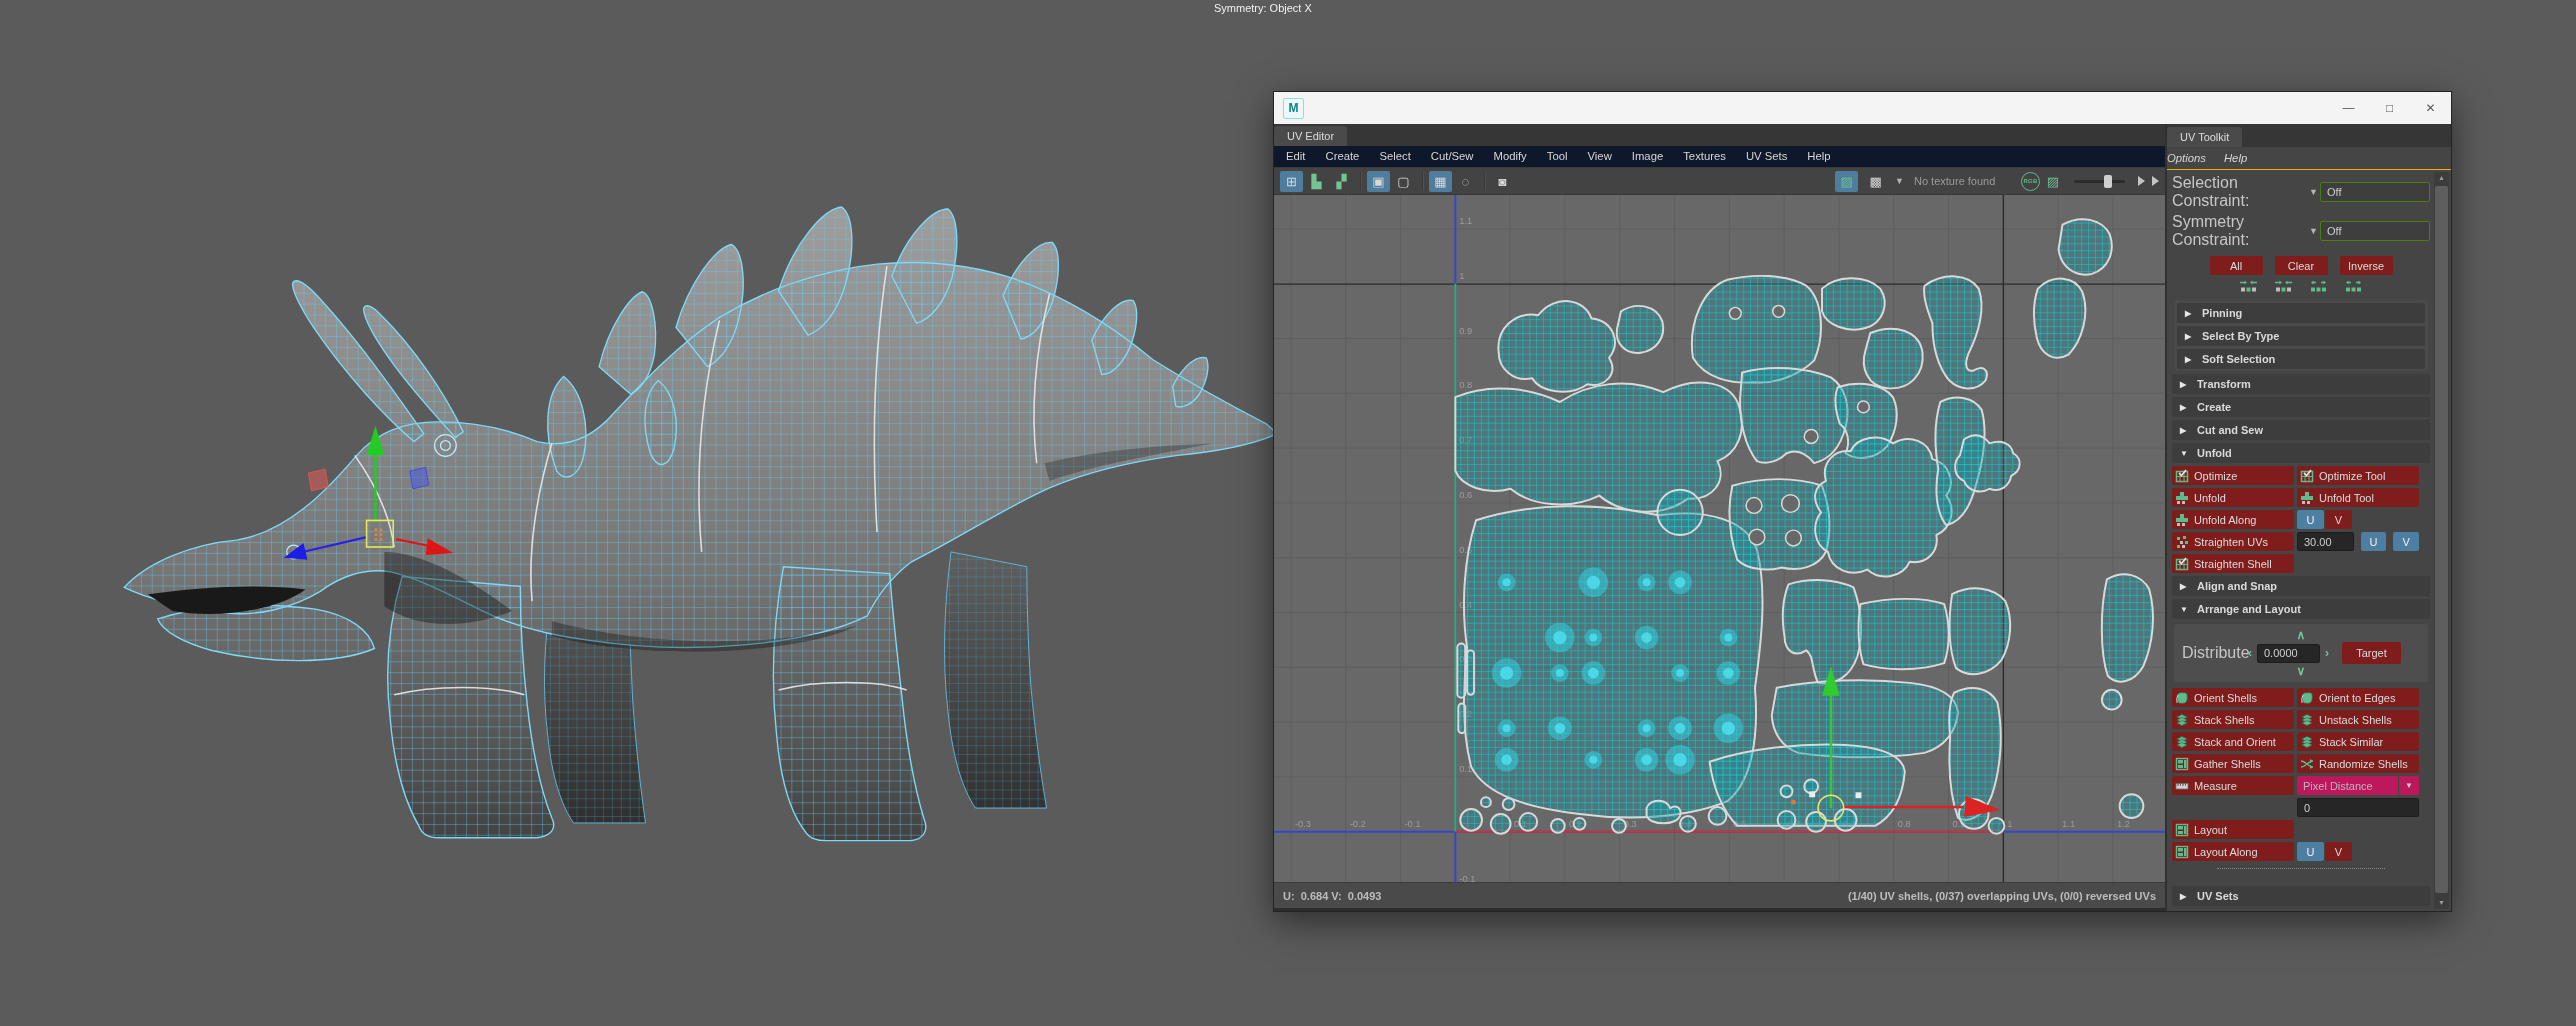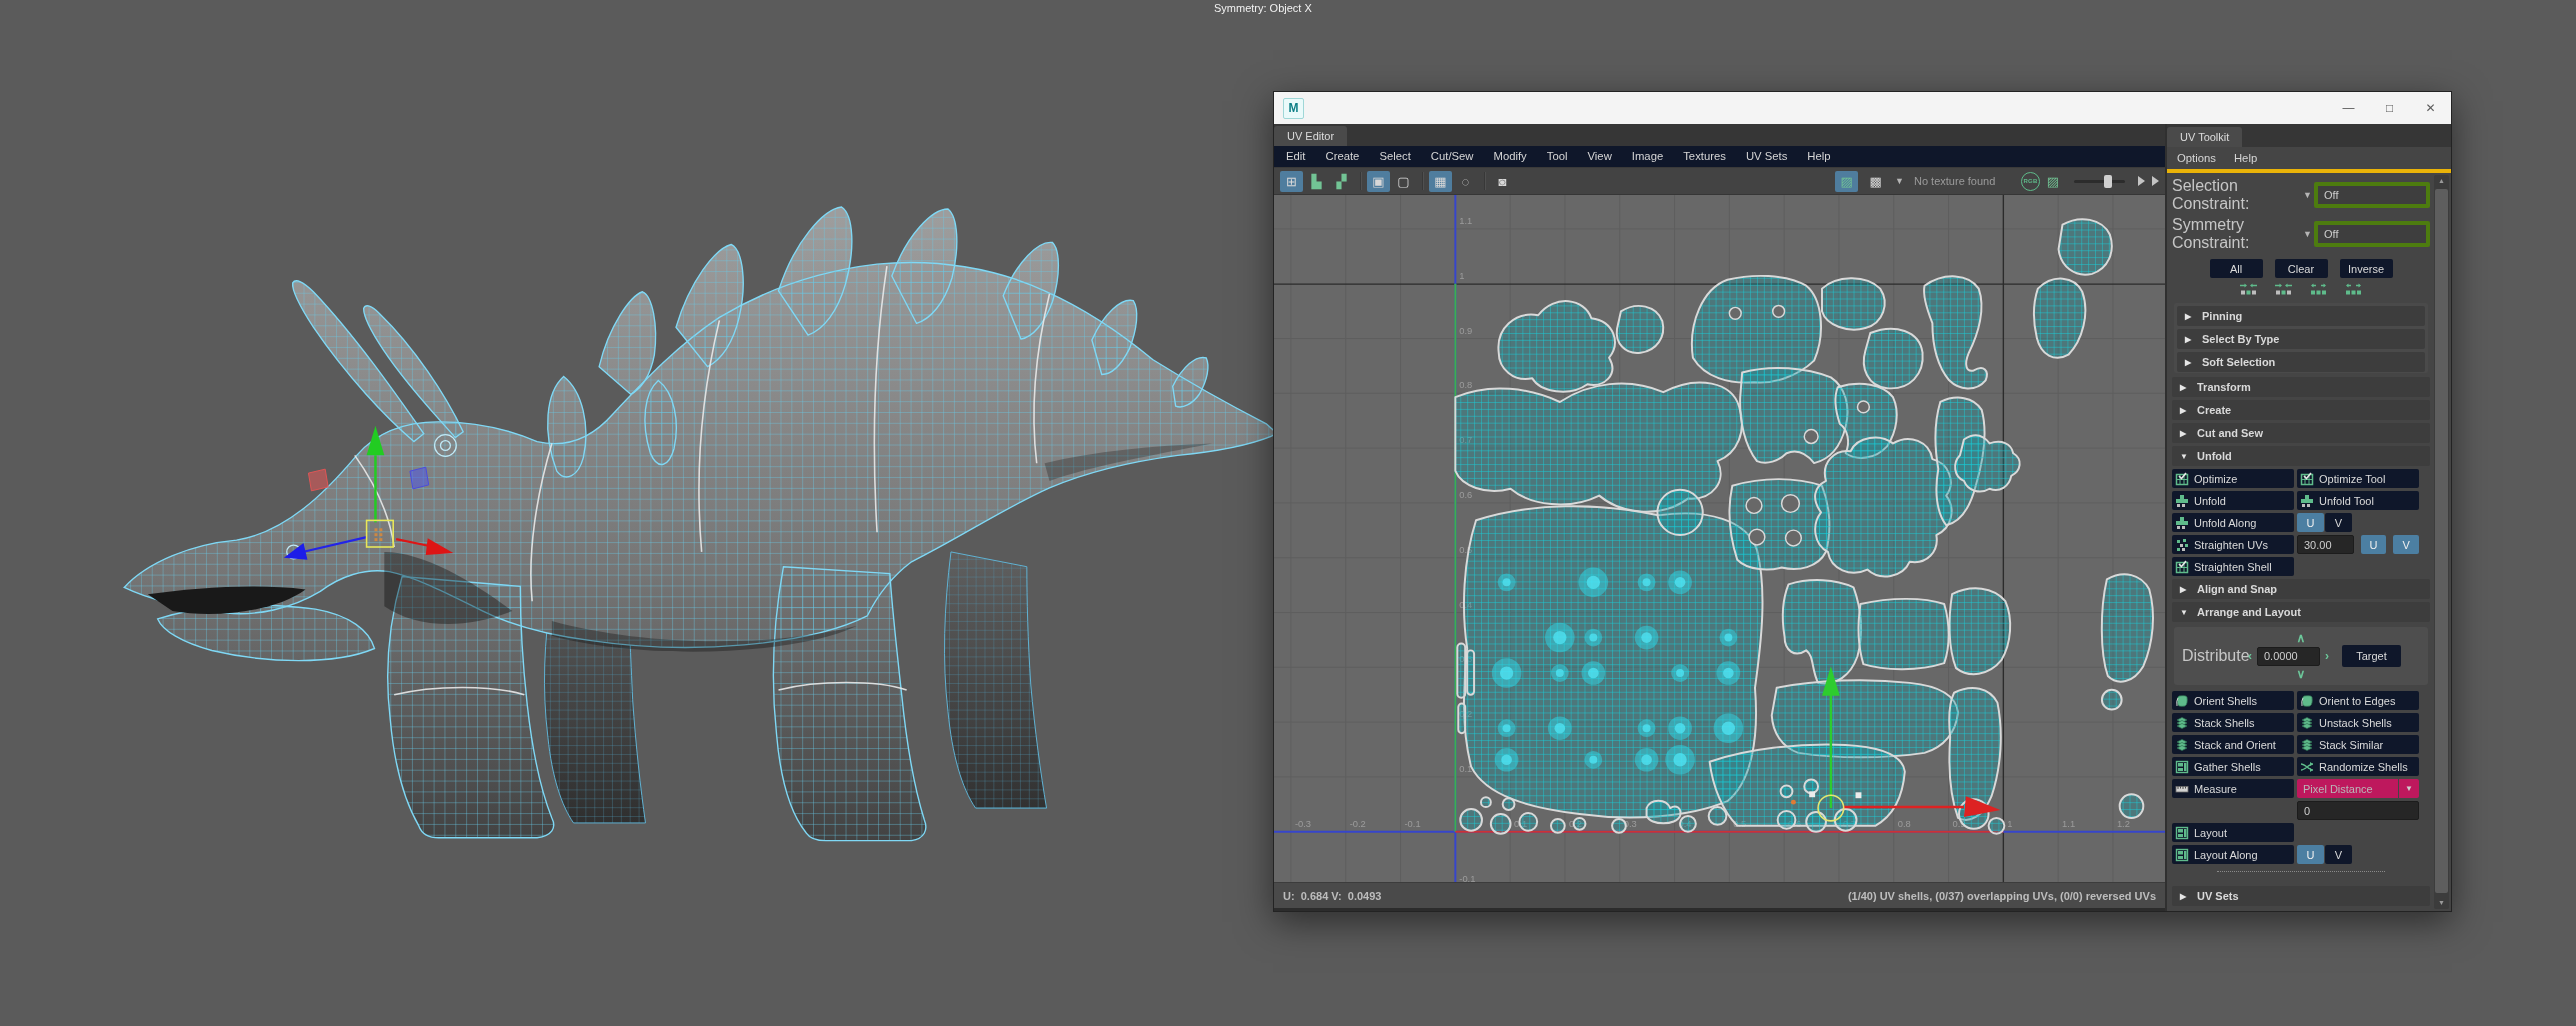--- a/index.html
+++ b/index.html
@@ -41,28 +41,28 @@
   .tri{width:0;height:0;border-left:7px solid #c4c4c4;border-top:5px solid transparent;border-bottom:5px solid transparent;margin-left:3px;}
   .caret{color:#b5b5b5;font-size:9px;margin:0 2px;}
 
   .canvaswrap{position:relative;width:891px;height:687px;background:#686868;}
   .statusbar{height:26px;background:#4a4a4a;border-top:1px solid #3c3c3c;display:flex;align-items:center;
              justify-content:space-between;padding:0 9px;font-size:11px;font-weight:bold;color:#bdbdbd;}
   .statusbar span{white-space:pre;}
   .botstrip{height:3px;background:#2c2c2c;}
 
   
-  .tkmenu{height:22px;background:#454545;display:flex;gap:18px;align-items:center;padding-left:10px;
-          font-size:11.3px;color:#d6d6d6;border-bottom:4px solid #eab308;}
+  .tkmenu{height:22px;background:#454545;display:flex;gap:18px;align-items:center;
+          font-size:11.3px;color:#d6d6d6;border-bottom:1px solid #eab308;font-style:italic;}
   .tkbody{position:relative;flex:1;padding:4px 21px 2px 5px;display:flex;flex-direction:column;overflow:hidden;}
   .tkrow{display:flex;align-items:center;margin-bottom:3px;}
   .tklabel{flex:1;font-size:16px;color:#c6c6c6;}
-  .tkfield{width:102px;height:18px;background:#3e3e3e;border:4px solid #4d7c0f;border-radius:2px;
+  .tkfield{width:102px;height:18px;background:#3e3e3e;border:1px solid #4d7c0f;border-radius:2px;
            font-size:11px;color:#cdcdcd;display:flex;align-items:center;padding-left:6px;}
-  .btn{background:#0f172a;border-radius:2px;color:#dbdbdb;font-size:11px;display:flex;align-items:center;
+  .btn{background:#7f1d1d;border-radius:2px;color:#dbdbdb;font-size:11px;display:flex;align-items:center;
        justify-content:center;height:19px;}
   .hdr{height:20px;background:#3d3d3d;border-radius:2px;display:flex;align-items:center;gap:8px;
        padding-left:8px;margin-bottom:3px;font-size:11px;font-weight:bold;color:#dadada;}
   .hdr .arr{font-size:8px;color:#e6e6e6;width:9px;}
   .inset{background:#4a4a4a;border-radius:2px;padding:3px 3px 1px 3px;margin:1px 2px 4px 2px;}
   .grid2{display:grid;grid-template-columns:122px 122px;gap:3px;margin-bottom:3px;}
   .bicbtn{justify-content:flex-start;padding-left:3px;gap:5px;}
   .bic{width:14px;height:14px;flex:none;}
   .uv{width:27px;height:19px;font-size:11px;}
   .uv.on{background:#4c7fa2;color:#f0f0f0;}

